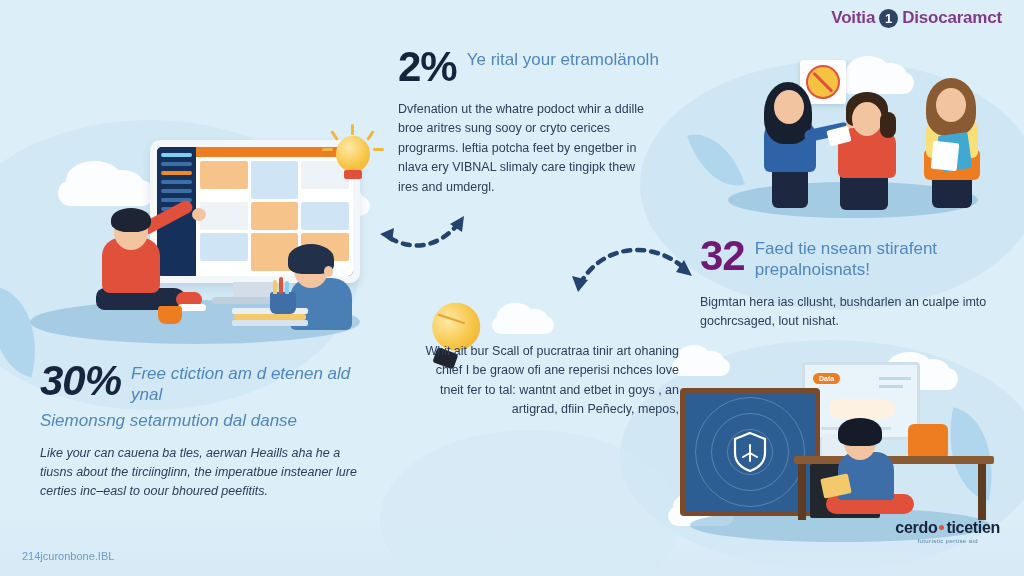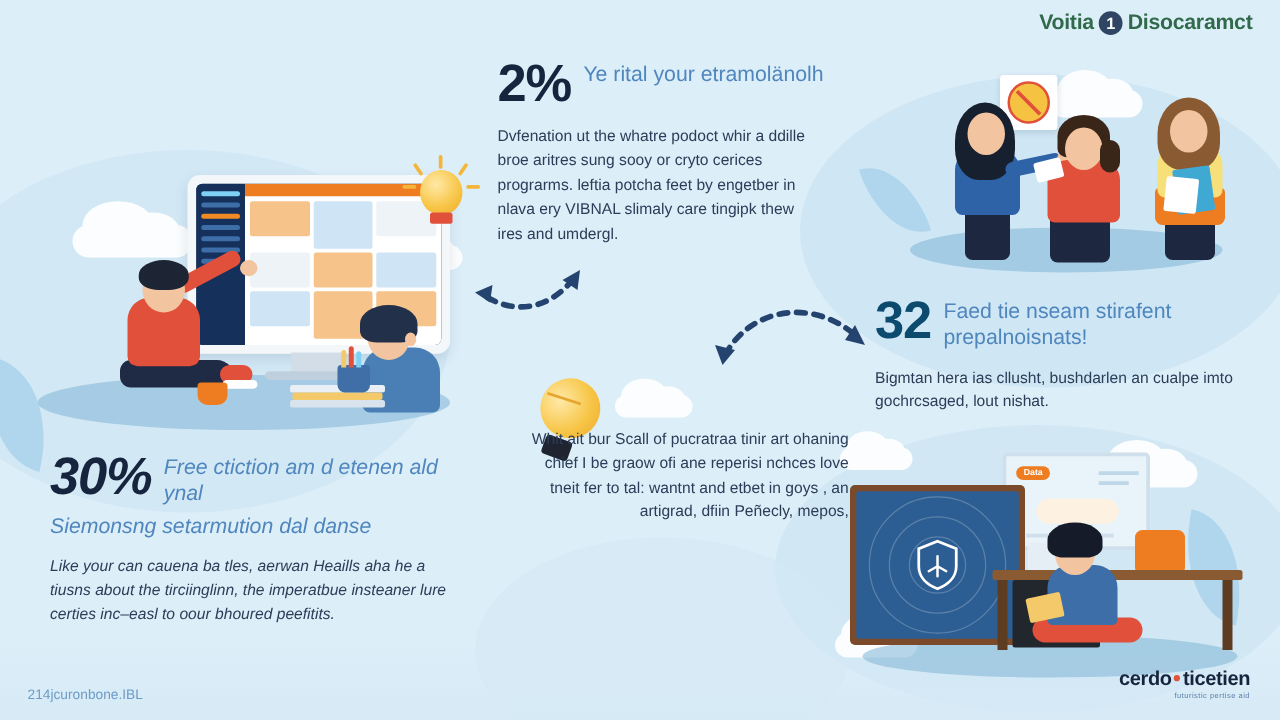--- a/index.html
+++ b/index.html
@@ -84,21 +84,21 @@
     top: 8px;
     display: flex;
     align-items: center;
     gap: 2px;
     z-index: 8;
     opacity: .85;
   }
   .brand-top .bt-a, .brand-top .bt-b {
     font-size: 17px;
     font-weight: bold;
-    color: #14532d;
+    color: #701a75;
     letter-spacing: -0.2px;
   }
   .brand-badge {
     width: 19px; height: 19px;
     border-radius: 50%;
     background: #13284a;
     color: #ffffff;
     font-size: 13px;
     font-weight: bold;
     display: flex;
@@ -143,38 +143,38 @@
     line-height: 1.3;
   }
 
   
   #stat-22 { left: 398px; top: 46px;  width: 270px; }
   #stat-30 { left: 40px;  top: 360px; width: 320px; font-style: italic; }
   #stat-45 { left: 404px; top: 330px; width: 275px; text-align: right; }
   #stat-45 .stat-head { justify-content: flex-end; }
   #stat-45 .stat-body { margin-left: auto; max-width: 265px; }
   #stat-32 { left: 700px; top: 235px; width: 300px; }
-  #stat-32 .stat-num  { color: #0c4a6e; }
+  #stat-32 .stat-num  { color: #701a75; }
   #stat-32 .stat-label{ color: #4f86bd; max-width: 210px; }
   #stat-32 .stat-body { max-width: 290px; }
 
   
   .footer-note {
     position: absolute;
     left: 22px;
     bottom: 14px;
     font-size: 11px;
     color: #6d9cc4;
     z-index: 8;
   }
   .brand-bottom {
     position: absolute;
     right: 24px;
-    bottom: 16px;
-    text-align: right;
+    bottom: 32px;
+    text-align: center;
     z-index: 8;
   }
   .bb-main {
     font-size: 16px;
     font-weight: bold;
     color: #16243d;
     letter-spacing: -0.3px;
   }
   .bb-dot {
     display: inline-block;

